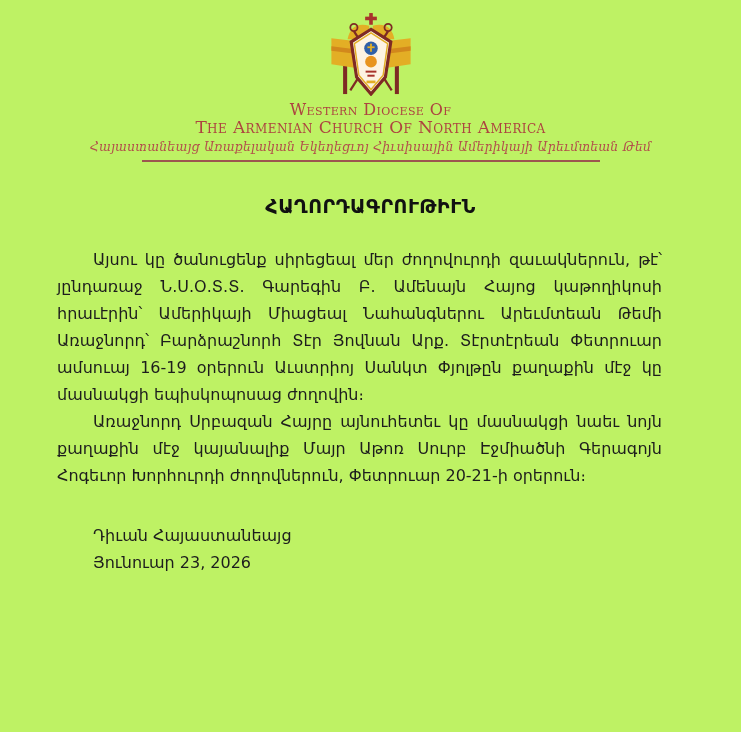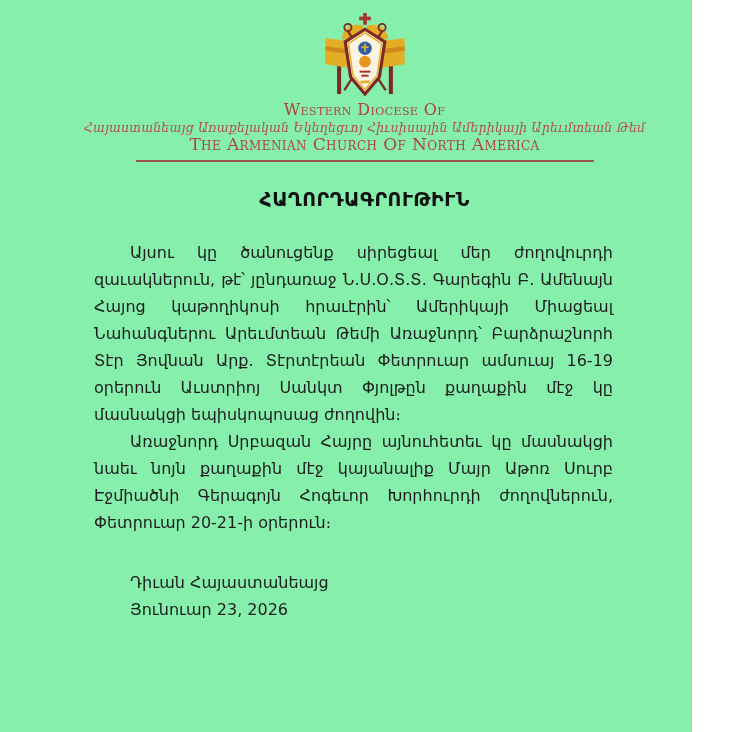--- a/index.html
+++ b/index.html
@@ -1,33 +1,32 @@
 <!DOCTYPE html>
 <html><head>
 <meta charset="utf-8">
 <style>
   html,body{margin:0;padding:0;background:#fff;}
   .page{
     position:relative;
-    width:655px;height:732px;
-    background:#86efac;
+    width:741px;height:732px;
+    background:#bef264;
     font-family:"DejaVu Sans",sans-serif;
     color:#1d1d1d;
     overflow:hidden;
-    padding-left:37px;
   }
   .crest{display:block;margin:12px auto 0;}
   .hdr{ text-align:center; font-family:"DejaVu Serif","Liberation Serif",serif; color:#ad4440; }
   .org1{margin-top:5px;font-size:16px;font-variant:small-caps;letter-spacing:.4px;line-height:17px;}
   .org2{font-size:17px;font-variant:small-caps;letter-spacing:.4px;line-height:19px;}
   .script-line{margin-top:2px;font-size:12.5px;font-style:italic;color:#b2504b;letter-spacing:.2px;line-height:15px;}
   .rule{width:458px;height:1.5px;background:#9c564f;margin:6px auto 5px;}
   .primate{font-size:13.5px;letter-spacing:.4px;color:#a03c37;line-height:16px;}
   .doc-title{
-    margin-top:26px;text-align:center;
+    margin-top:33px;text-align:center;
     font-size:19px;font-weight:bold;color:#111;
     letter-spacing:.5px;
   }
   .body-text{
     margin:29px 79px 0 57px;
     font-size:16px;line-height:27px;
     text-align:justify;
   }
   .body-text p{margin:0;text-indent:36px;}
   .signature{
@@ -73,22 +72,22 @@
     <circle cx="50" cy="40" r="7.5" fill="#2f5fa8"></circle>
     <rect x="49" y="35" width="2" height="9" fill="#e3ae25"></rect>
     <rect x="46" y="38" width="8" height="2" fill="#e3ae25"></rect>
     <circle cx="50" cy="55" r="6.5" fill="#e8941f"></circle>
     <rect x="44" y="65" width="12" height="2.2" fill="#a8332c"></rect>
     <rect x="46" y="69.5" width="8" height="2.2" fill="#a8332c"></rect>
     <rect x="45" y="76" width="10" height="3" fill="#e3ae25"></rect>
   </svg>
 
   <div class="hdr org1">Western Diocese Of</div>
+  <div class="hdr org2">The Armenian Church Of North America</div>
   <div class="hdr script-line">Հայաստանեայց Առաքելական Եկեղեցւոյ Հիւսիսային Ամերիկայի Արեւմտեան Թեմ</div>
-  <div class="hdr org2">The Armenian Church Of North America</div>
   <div class="rule"></div>
 
   <div class="doc-title">ՀԱՂՈՐԴԱԳՐՈՒԹԻՒՆ</div>
 
   <div class="body-text">
     <p>Այսու կը ծանուցենք սիրեցեալ մեր ժողովուրդի զաւակներուն, թէ՝ յընդառաջ Ն.Ս.Օ.Տ.Տ. Գարեգին Բ. Ամենայն Հայոց կաթողիկոսի հրաւէրին՝ Ամերիկայի Միացեալ Նահանգներու Արեւմտեան Թեմի Առաջնորդ՝ Բարձրաշնորհ Տէր Յովնան Արք. Տէրտէրեան Փետրուար ամսուայ 16-19 օրերուն Աւստրիոյ Սանկտ Փյոլթըն քաղաքին մէջ կը մասնակցի եպիսկոպոսաց ժողովին։</p>
     <p>Առաջնորդ Սրբազան Հայրը այնուհետեւ կը մասնակցի նաեւ նոյն քաղաքին մէջ կայանալիք Մայր Աթոռ Սուրբ Էջմիածնի Գերագոյն Հոգեւոր Խորհուրդի ժողովներուն, Փետրուար 20-21-ի օրերուն։</p>
   </div>
 
   <div class="signature">

